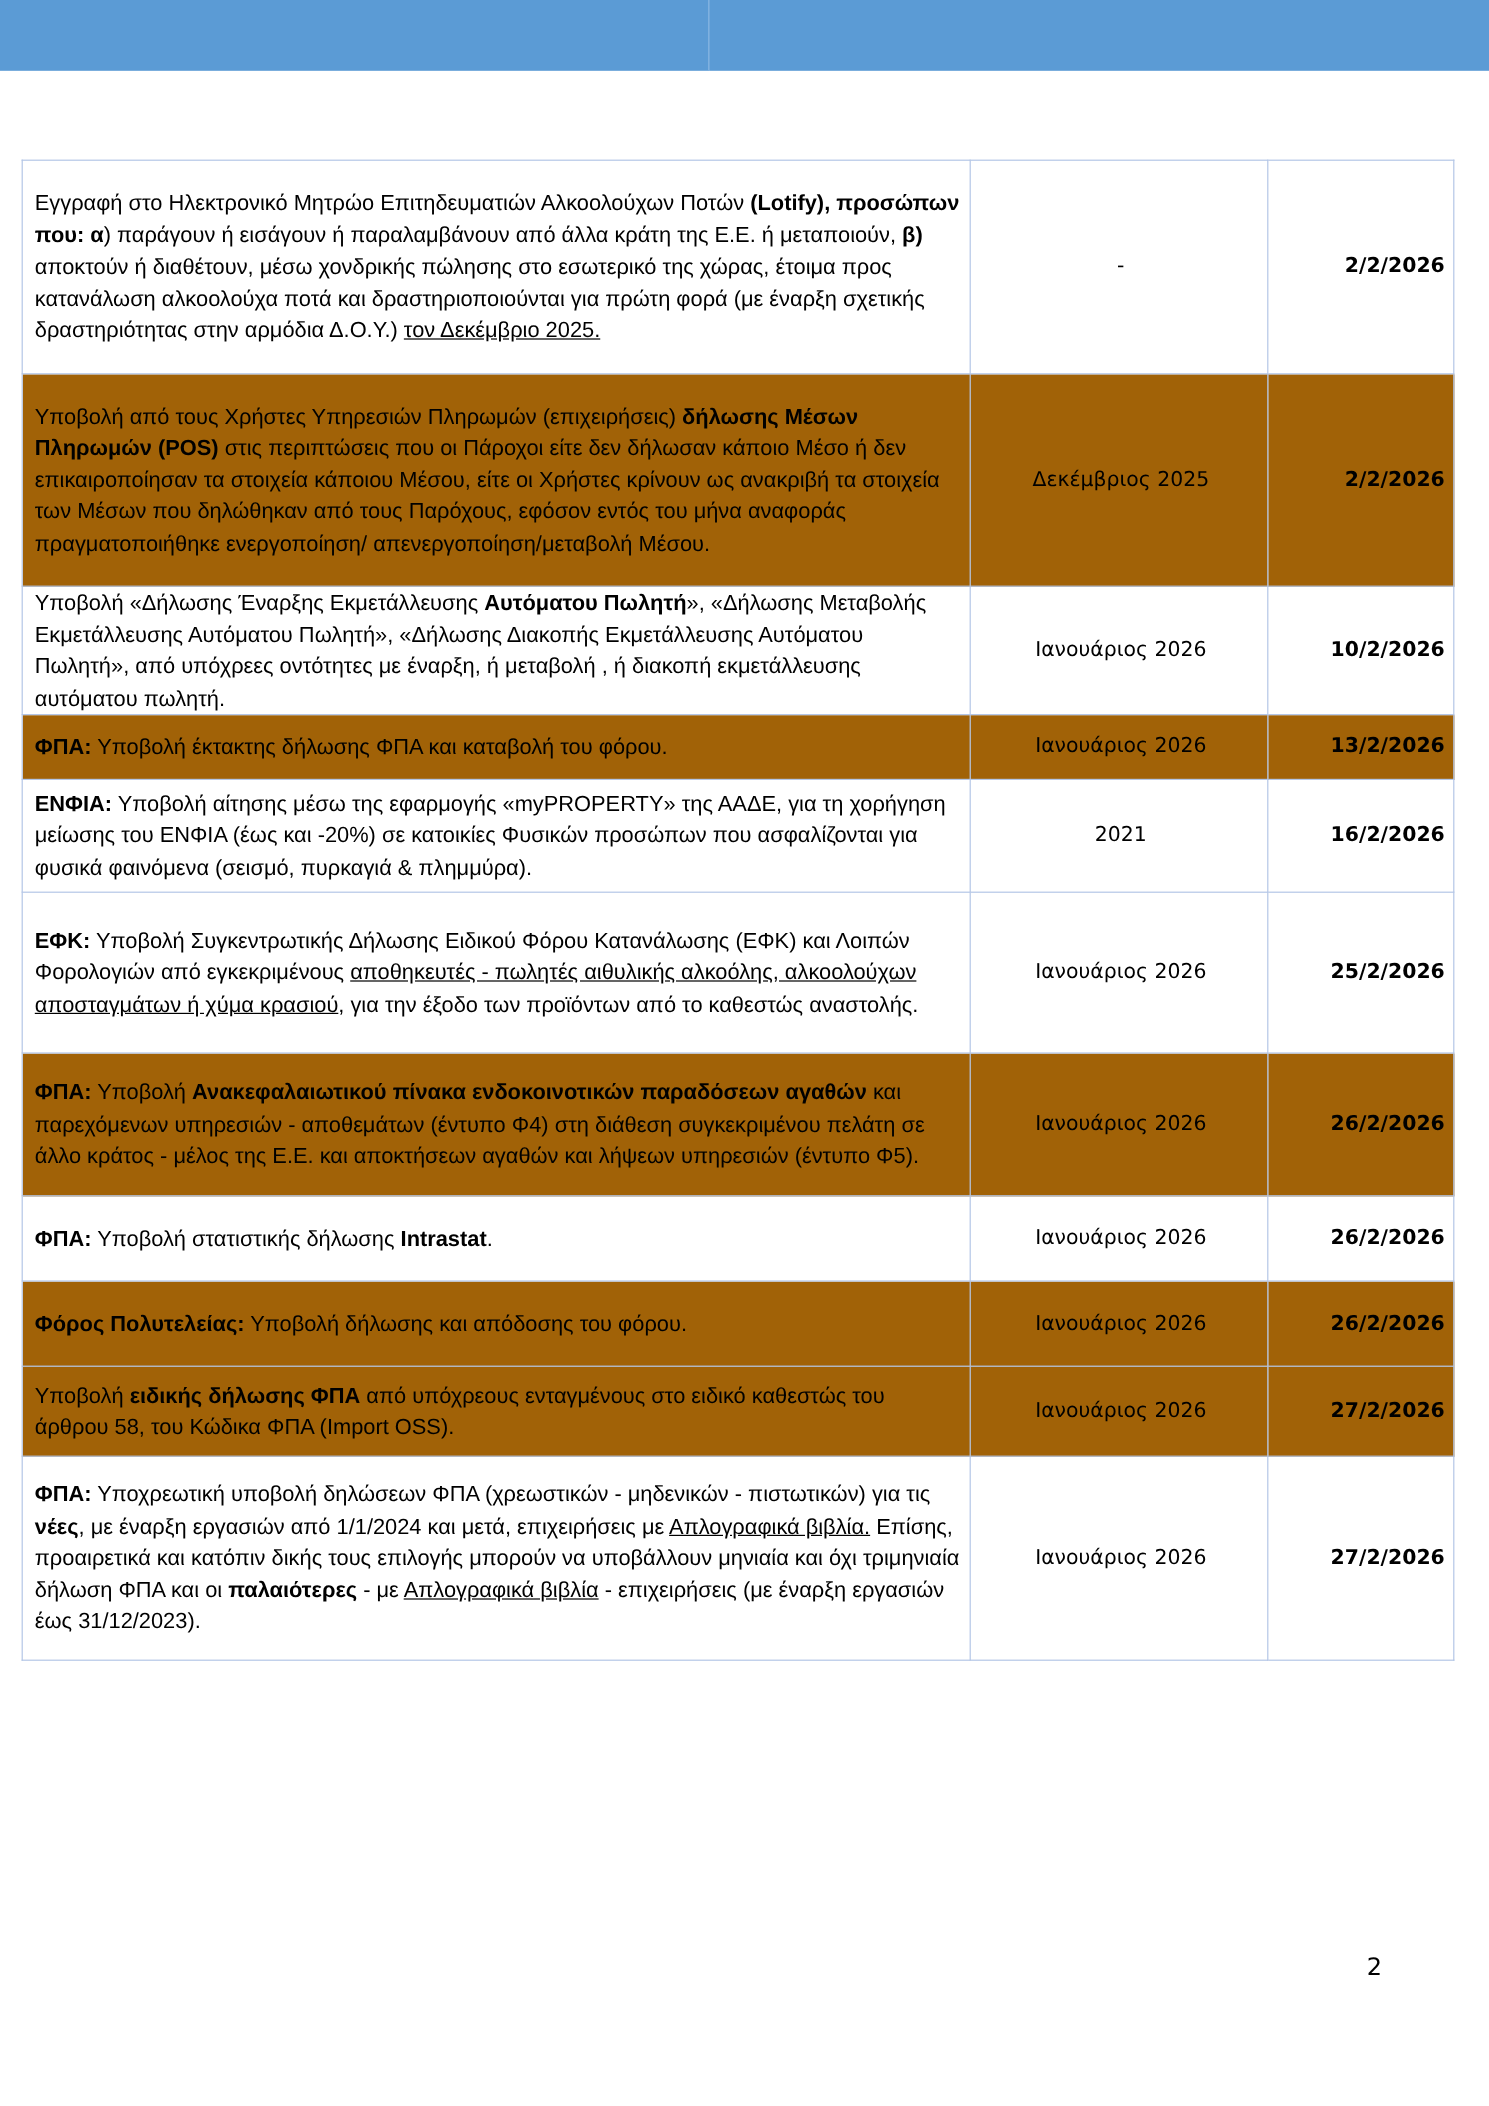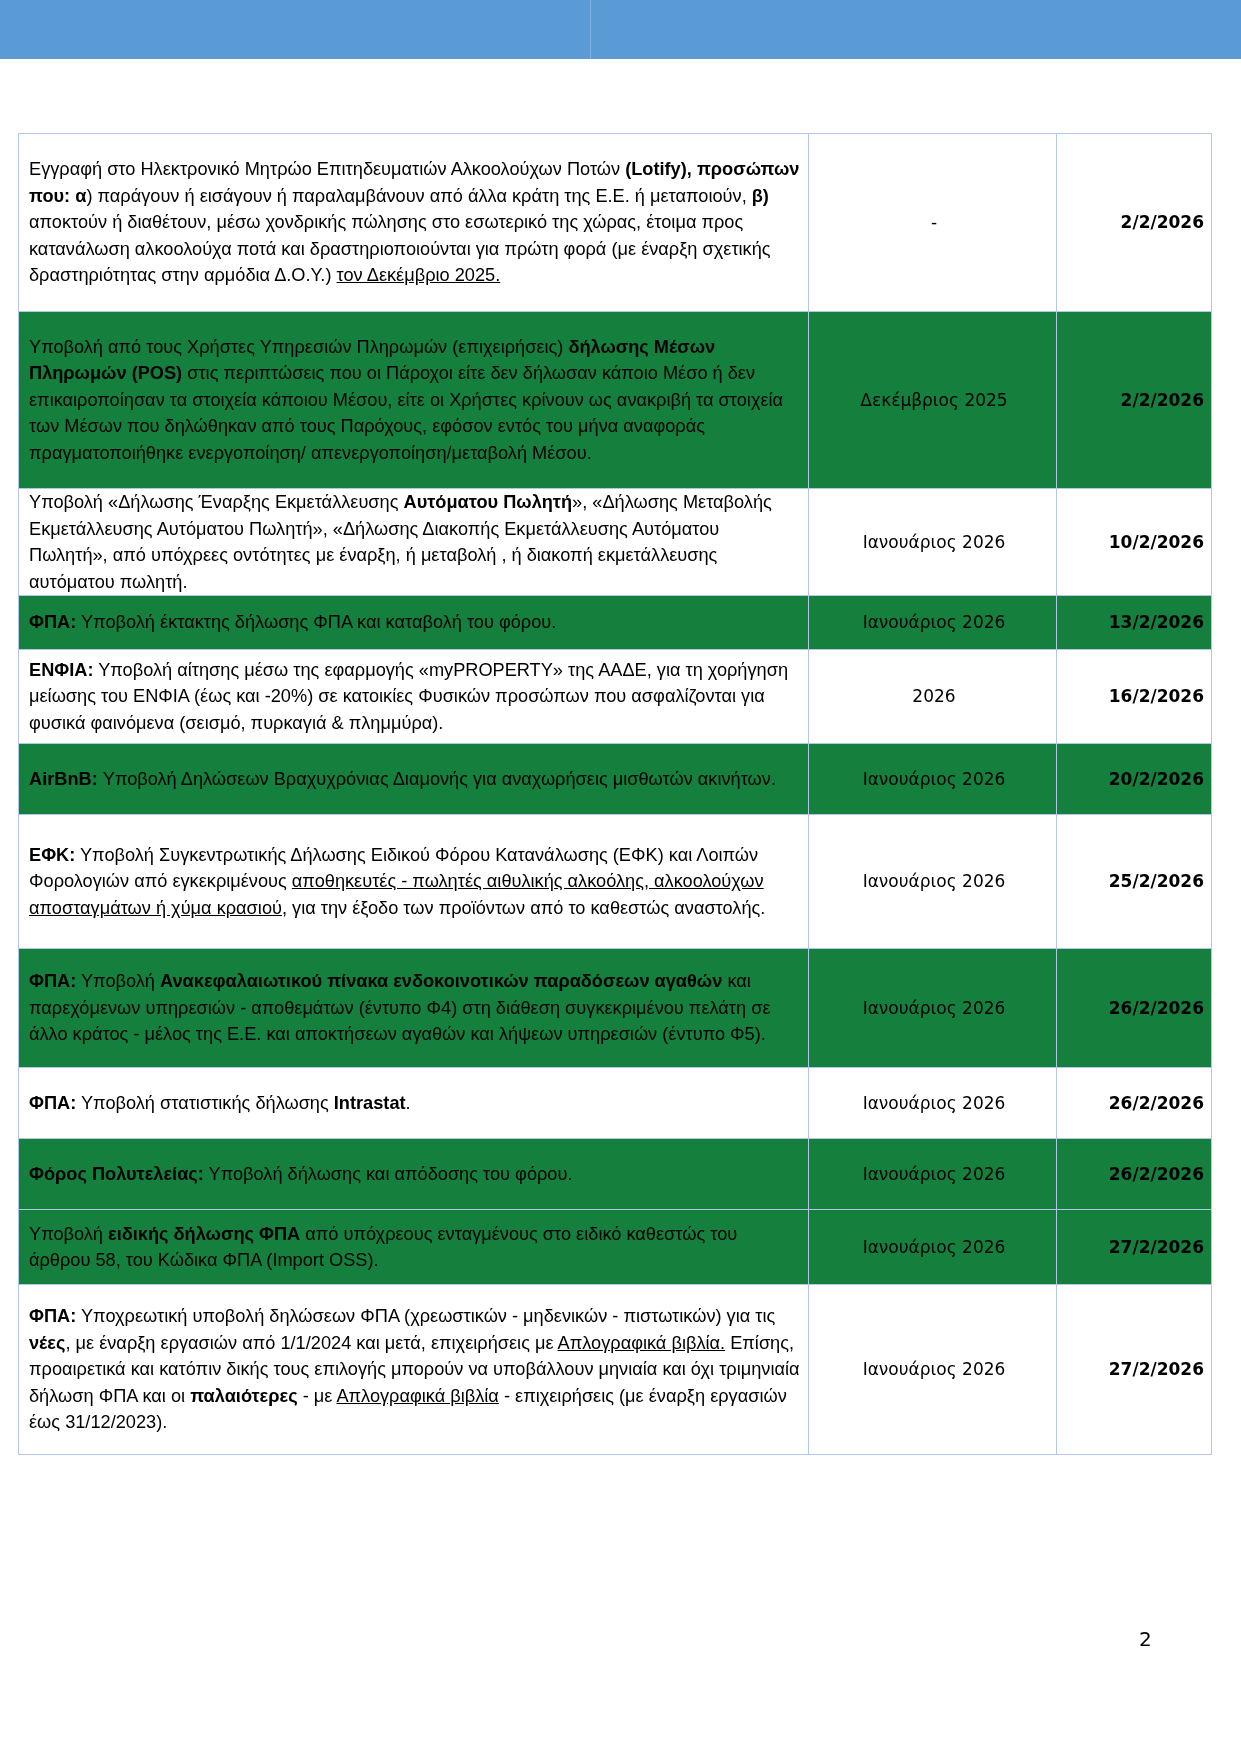--- a/index.html
+++ b/index.html
@@ -15,21 +15,21 @@
     position:absolute; left:18px; top:133px; width:1193px;
     border-collapse:collapse; table-layout:fixed;
     font-size:18.2px; line-height:26.5px;
   }
   table.deadlines td {
     border:1.5px solid #b4c6e7; vertical-align:middle; padding:0 7px 0 10px;
   }
   table.deadlines col.c1 { width:790px; }
   table.deadlines col.c2 { width:248px; }
   table.deadlines col.c3 { width:155px; }
-  tr.shade td { background:#15803d; }
+  tr.shade td { background:#a16207; }
   td.period { text-align:center; font-family:"DejaVu Sans", sans-serif; font-size:17px; }
   td.deadline { text-align:right; font-weight:bold; font-family:"DejaVu Sans", sans-serif; font-size:17px; }
   .desc b { font-weight:bold; }
   .desc u { text-decoration:underline; }
   .page-number { position:absolute; left:1139px; top:1627px; font-size:20px; font-family:"DejaVu Sans", sans-serif; }
 </style>
 </head>
 <body>
 
 <div class="header-band">
@@ -59,27 +59,22 @@
         <td class="period">Ιανουάριος 2026</td>
         <td class="deadline">10/2/2026</td>
       </tr>
       <tr class="shade" style="height: 54px;">
         <td class="desc"><b>ΦΠΑ:</b><span> Υποβολή έκτακτης δήλωσης ΦΠΑ και καταβολή του φόρου.</span></td>
         <td class="period">Ιανουάριος 2026</td>
         <td class="deadline">13/2/2026</td>
       </tr>
       <tr style="height: 94px;">
         <td class="desc"><b>ΕΝΦΙΑ:</b><span> Υποβολή αίτησης μέσω της εφαρμογής «myPROPERTY» της ΑΑΔΕ, για τη χορήγηση μείωσης του ΕΝΦΙΑ (έως και -20%)  σε κατοικίες Φυσικών προσώπων που ασφαλίζονται για φυσικά φαινόμενα (σεισμό, πυρκαγιά &amp; πλημμύρα).</span></td>
-        <td class="period">2026</td>
+        <td class="period">2021</td>
         <td class="deadline">16/2/2026</td>
-      </tr>
-      <tr class="shade" style="height: 71px;">
-        <td class="desc"><b>AirBnB:</b><span> Υποβολή Δηλώσεων Βραχυχρόνιας Διαμονής για αναχωρήσεις μισθωτών ακινήτων.</span></td>
-        <td class="period">Ιανουάριος  2026</td>
-        <td class="deadline">20/2/2026</td>
       </tr>
       <tr style="height: 134px;">
         <td class="desc"><b>ΕΦΚ:</b><span> Υποβολή Συγκεντρωτικής Δήλωσης Ειδικού Φόρου Κατανάλωσης (ΕΦΚ) και Λοιπών Φορολογιών από εγκεκριμένους </span><u>αποθηκευτές - πωλητές αιθυλικής αλκοόλης, αλκοολούχων αποσταγμάτων ή χύμα κρασιού</u><span>, για την έξοδο των προϊόντων από το καθεστώς αναστολής.</span></td>
         <td class="period">Ιανουάριος 2026</td>
         <td class="deadline">25/2/2026</td>
       </tr>
       <tr class="shade" style="height: 119px;">
         <td class="desc"><b>ΦΠΑ:</b><span> Υποβολή </span><b>Ανακεφαλαιωτικού πίνακα ενδοκοινοτικών παραδόσεων αγαθών</b><span> και παρεχόμενων υπηρεσιών - αποθεμάτων (έντυπο Φ4) στη διάθεση συγκεκριμένου πελάτη σε άλλο κράτος - μέλος της Ε.Ε. και αποκτήσεων αγαθών και λήψεων υπηρεσιών (έντυπο Φ5).</span></td>
         <td class="period">Ιανουάριος 2026</td>
         <td class="deadline">26/2/2026</td>

